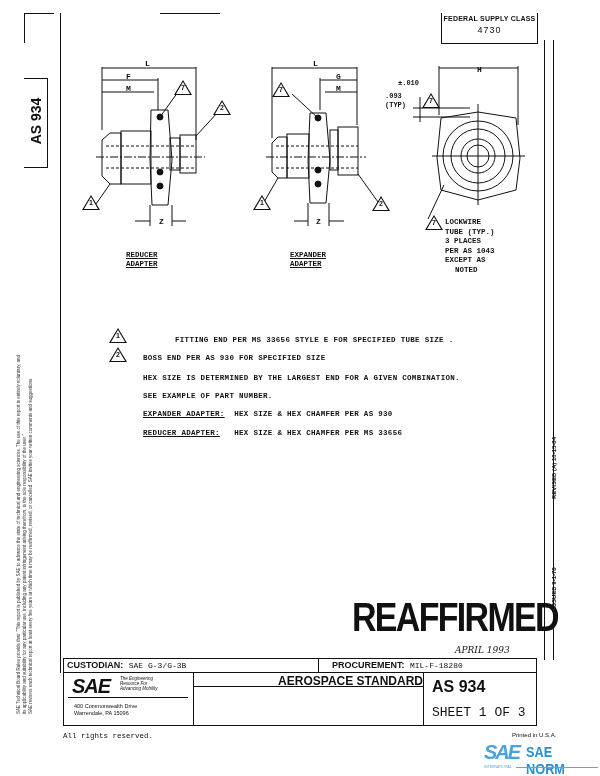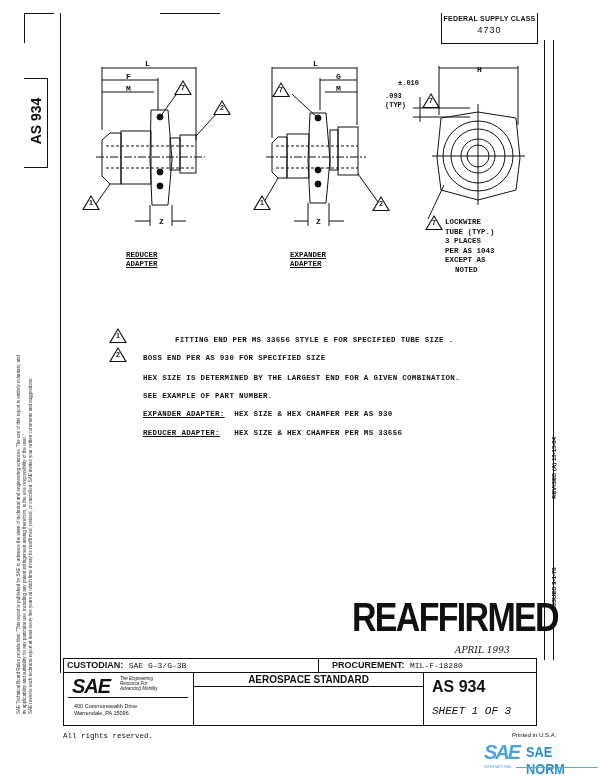--- a/index.html
+++ b/index.html
@@ -249,26 +249,26 @@
       <div>Resource For</div>
       <div>Advancing Mobility</div>
     </div>
     <div class="line" style="left:4px;top:24px;width:120px;height:1px;"></div>
     <div class="abs sans" style="left:10px;top:30px;font-size:5.5px;line-height:7px;">
       <div>400 Commonwealth Drive</div>
       <div>Warrendale, PA 15096</div>
     </div>
   </div>
   <div class="tb-std">
-    <div class="sans" style="text-align:center;font-size:10px;font-weight:bold;margin-top:1px;">AEROSPACE STANDARD</div>
+    <div class="sans" style="text-align:right;font-size:12px;font-weight:bold;margin-top:1px;">AEROSPACE STANDARD</div>
     <div class="line" style="left:0;top:13px;width:229px;height:1px;"></div>
   </div>
   <div class="tb-as">
     <div class="abs sans" style="left:8px;top:5px;font-size:16px;font-weight:bold;">AS 934</div>
-    <div class="abs mono" style="left:8px;top:32px;font-size:11px;font-weight:normal;font-style:italic;">SHEET 1 OF 3</div>
+    <div class="abs mono" style="left:8px;top:32px;font-size:13px;font-weight:normal;">SHEET 1 OF 3</div>
   </div>
 </div>
 
 <div class="abs mono" style="left:63px;top:731px;font-size:7.5px;font-weight:normal;line-height:11px;">
   <div>All rights reserved.</div>
 </div>
 <div class="abs sans" style="left:512px;top:732px;font-size:6px;">Printed in U.S.A.</div>
 <div class="abs" style="left:484px;top:741px;width:116px;height:32px;">
   <span class="abs sans" style="left:0;top:0;font-size:20px;font-weight:900;font-style:italic;color:#4aa3dc;letter-spacing:-2px;">SAE</span>
   <span class="abs sans" style="left:42px;top:2px;font-size:15px;font-weight:bold;color:#2a8fd0;transform:scaleX(0.85);transform-origin:left;">SAE NORM</span>

